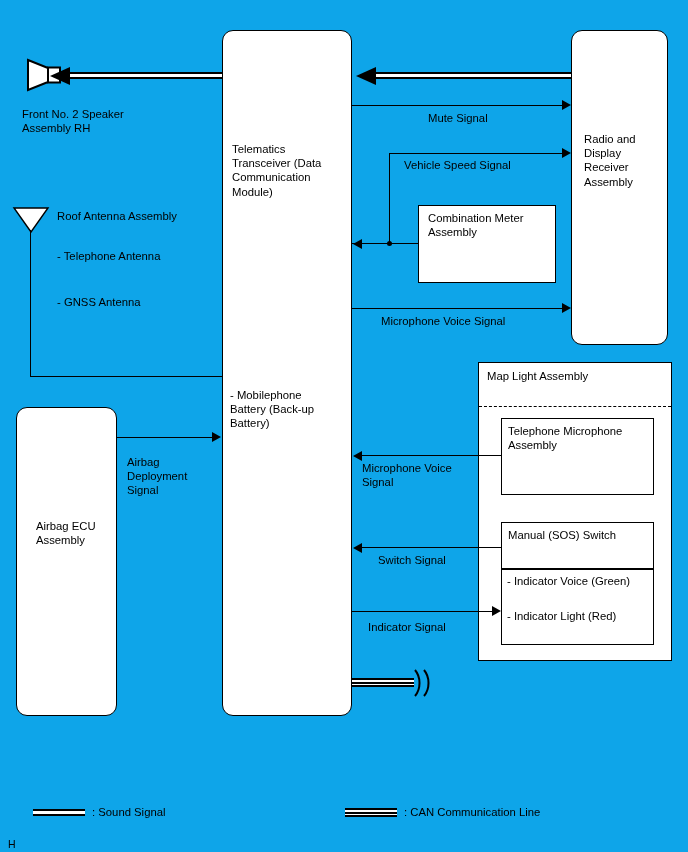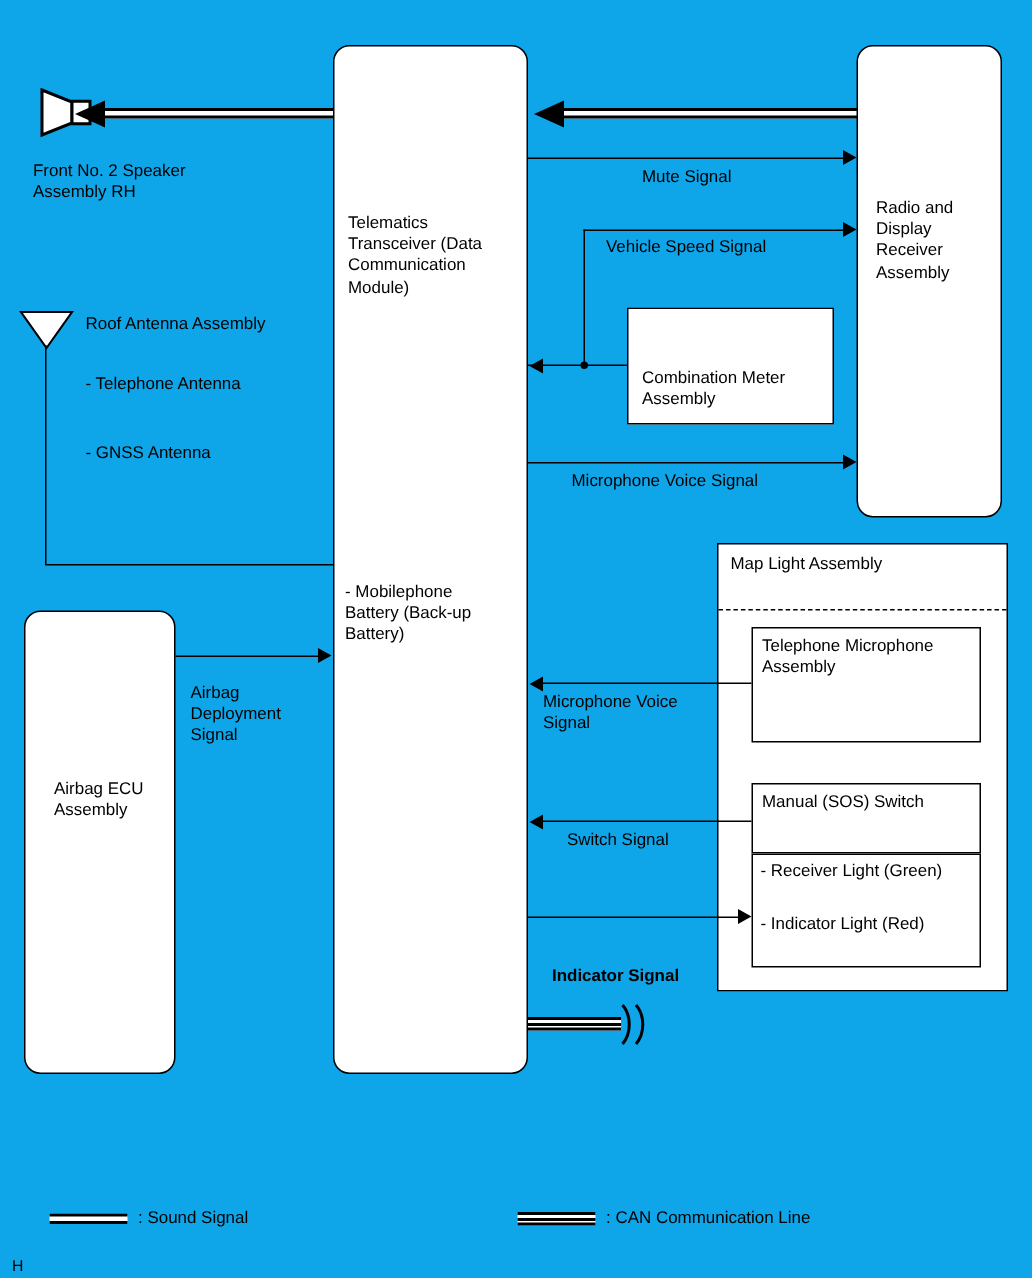--- a/index.html
+++ b/index.html
@@ -182,54 +182,54 @@
 
   <div class="hline" style="left:389px; top:153px; width:174px;"></div>
   <div class="arrow-right" style="left:562px; top:148px;"></div>
   <div class="vline" style="left:389px; top:153px; height:91px;"></div>
   <div class="hline" style="left:352px; top:243px; width:67px;"></div>
   <div class="junction-dot" style="left:387px; top:241px;"></div>
   <div class="arrow-left" style="left:353px; top:238.5px;"></div>
   <div class="free-label" style="left:404px; top:158px; width:200px;">Vehicle Speed Signal</div>
 
   <div class="box" style="left:418px; top:205px; width:138px; height:78px;"></div>
-  <div class="box-label" style="left:428px; top:211px; width:128px;margin-top:34px;">Combination Meter
+  <div class="box-label" style="left:428px; top:211px; width:128px;">Combination Meter
 Assembly</div>
 
   <div class="hline" style="left:352px; top:308px; width:211px;"></div>
   <div class="arrow-right" style="left:562px; top:303px;"></div>
   <div class="free-label" style="left:381px; top:314px; width:220px;">Microphone Voice Signal</div>
 
   <div class="box" style="left:478px; top:362px; width:194px; height:299px;"></div>
   <div class="box-label" style="left:487px; top:369px; width:180px;">Map Light Assembly</div>
   <div class="dashed-h" style="left:479px; top:406px; width:192px;"></div>
 
   <div class="box" style="left:501px; top:418px; width:153px; height:77px;"></div>
   <div class="box-label" style="left:508px; top:424px; width:146px;">Telephone Microphone
 Assembly</div>
 
   <div class="box" style="left:501px; top:522px; width:153px; height:47px;"></div>
   <div class="box-label" style="left:508px; top:528px; width:146px;">Manual (SOS) Switch</div>
 
   <div class="box" style="left:501px; top:569px; width:153px; height:76px;"></div>
-  <div class="box-label" style="left:507px; top:574px; width:150px;">- Receiver Light (Green)</div>
+  <div class="box-label" style="left:507px; top:574px; width:150px;">- Indicator Voice (Green)</div>
   <div class="box-label" style="left:507px; top:609px; width:150px;">- Indicator Light (Red)</div>
 
   <div class="hline" style="left:361px; top:455px; width:140px;"></div>
   <div class="arrow-left" style="left:353px; top:450.5px;"></div>
   <div class="free-label" style="left:362px; top:461px; width:120px;">Microphone Voice
 Signal</div>
 
   <div class="hline" style="left:361px; top:547px; width:140px;"></div>
   <div class="arrow-left" style="left:353px; top:542.5px;"></div>
   <div class="free-label" style="left:378px; top:553px; width:150px;">Switch Signal</div>
 
   <div class="hline" style="left:352px; top:611px; width:141px;"></div>
   <div class="arrow-right" style="left:492px; top:606px;"></div>
-  <div class="free-label" style="left:368px; top:644px; width:150px;font-weight:bold;">Indicator Signal</div>
+  <div class="free-label" style="left:368px; top:620px; width:150px;">Indicator Signal</div>
 
   <div class="box rounded" style="left:16px; top:407px; width:101px; height:309px;"></div>
   <div class="box-label" style="left:36px; top:519px; width:92px;">Airbag ECU
 Assembly</div>
 
   <div class="hline" style="left:117px; top:437px; width:97px;"></div>
   <div class="arrow-right" style="left:212px; top:432px;"></div>
   <div class="free-label" style="left:127px; top:455px; width:100px;">Airbag
 Deployment
 Signal</div>

